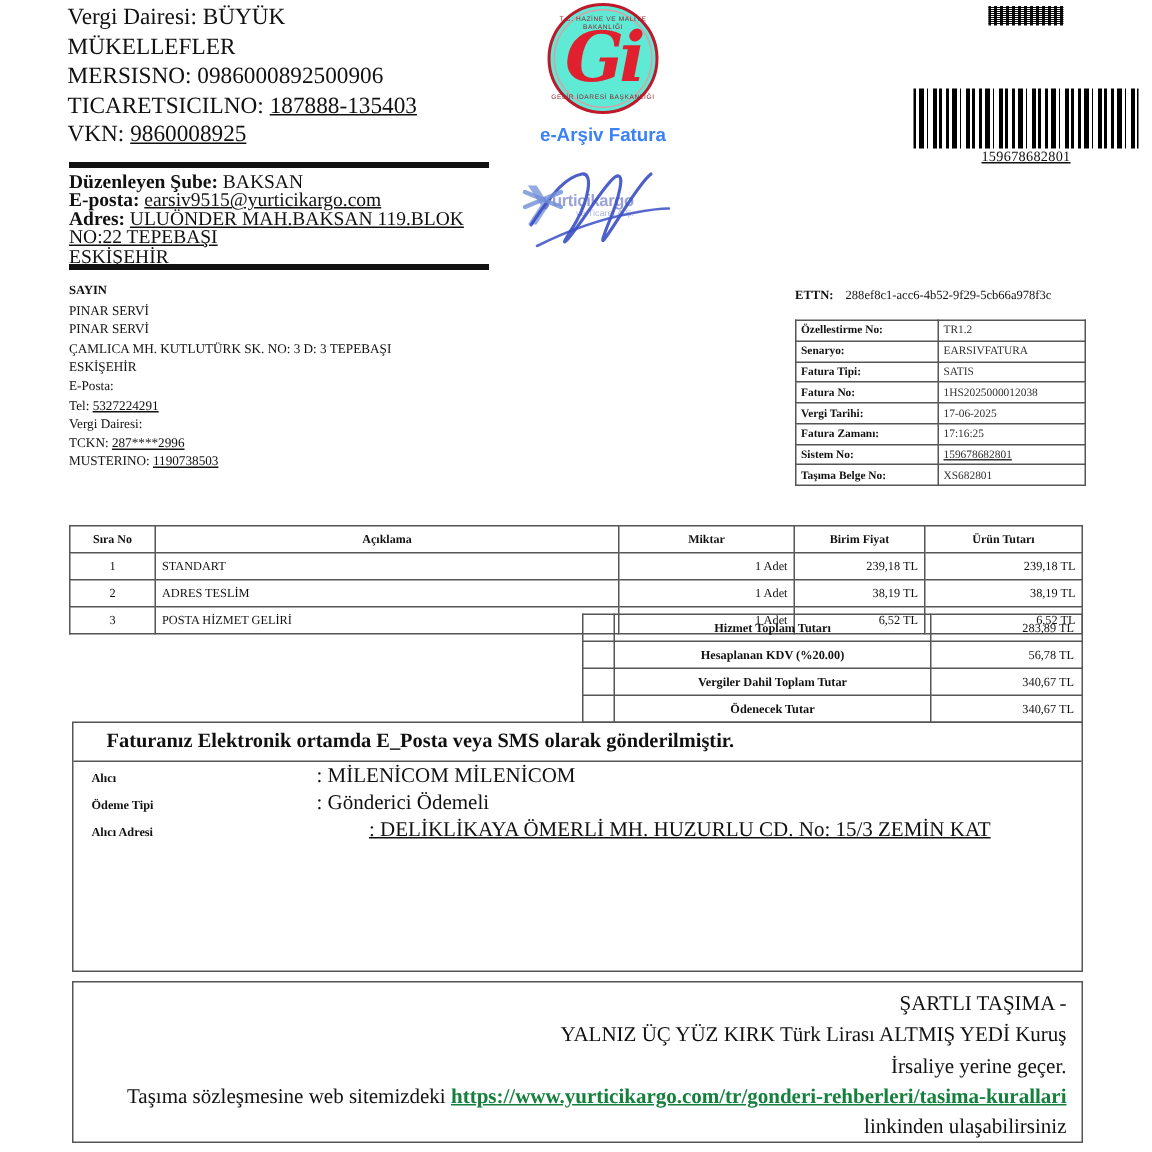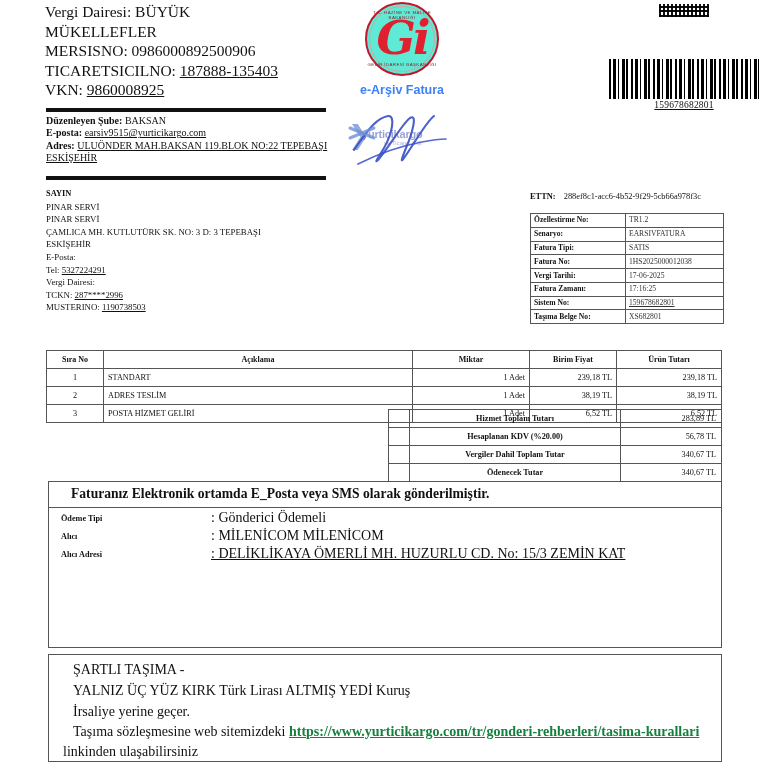--- a/index.html
+++ b/index.html
@@ -113,21 +113,21 @@
   
   .rule-thick {
     position: absolute;
     height: 4px;
     background: #111;
   }
   .branch {
     position: absolute;
     left: 46px; top: 115px;
     width: 300px;
-    font-size: 10px;
+    font-size: 13px;
     line-height: 12.4px;
   }
   .branch b { font-family: "Liberation Serif", serif; }
   .branch .val { text-decoration: underline; }
 
   .ykargo {
     position: absolute;
     left: 348px; top: 108px;
     width: 120px; height: 70px;
   }
@@ -253,32 +253,33 @@
     width: 150px;
     font-size: 8.2px;
     font-weight: bold;
     padding-top: 5px;
     flex: 0 0 150px;
   }
   .prow .v {
     font-size: 14px;
     line-height: 17px;
   }
-  .prow .v .uline { text-decoration: underline; }
+  .prow .v .uline { text-decoration: underline; margin-left: 35px; }
 
   
   .condbox {
     position: absolute;
     left: 48px; top: 654px;
     width: 674px; height: 108px;
     border: 1px solid #555;
     box-sizing: border-box;
     padding: 4px 10px 0 14px;
     font-size: 14px;
     line-height: 21px;
+    text-align: right;
   }
   .condbox .ln { white-space: nowrap; }
   .condbox .indent { padding-left: 10px; }
   .condbox a, .condbox .link {
     font-weight: bold;
     text-decoration: underline;
     color: #15803d;
   }
   .condbox .wrap { line-height: 20px; }
 </style>
@@ -471,26 +472,26 @@
           <td class="lbl">Ödenecek Tutar</td>
           <td class="amt">340,67 TL</td>
         </tr>
       </tbody>
   </table>
 
   <div class="paybox">
     <div class="title">Faturanız Elektronik ortamda E_Posta veya SMS olarak gönderilmiştir.</div>
     <div>
         <div class="prow">
+          <div class="k">Alıcı</div>
+          <div class="v">: MİLENİCOM MİLENİCOM</div>
+        </div>
+        <div class="prow">
           <div class="k">Ödeme Tipi</div>
           <div class="v">: Gönderici Ödemeli</div>
-        </div>
-        <div class="prow">
-          <div class="k">Alıcı</div>
-          <div class="v">: MİLENİCOM MİLENİCOM</div>
         </div>
       </div>
     <div class="prow">
       <div class="k">Alıcı Adresi</div>
       <div class="v">
         <div class="uline">: DELİKLİKAYA ÖMERLİ MH. HUZURLU CD. No: 15/3 ZEMİN KAT</div>
       </div>
     </div>
   </div>
 

